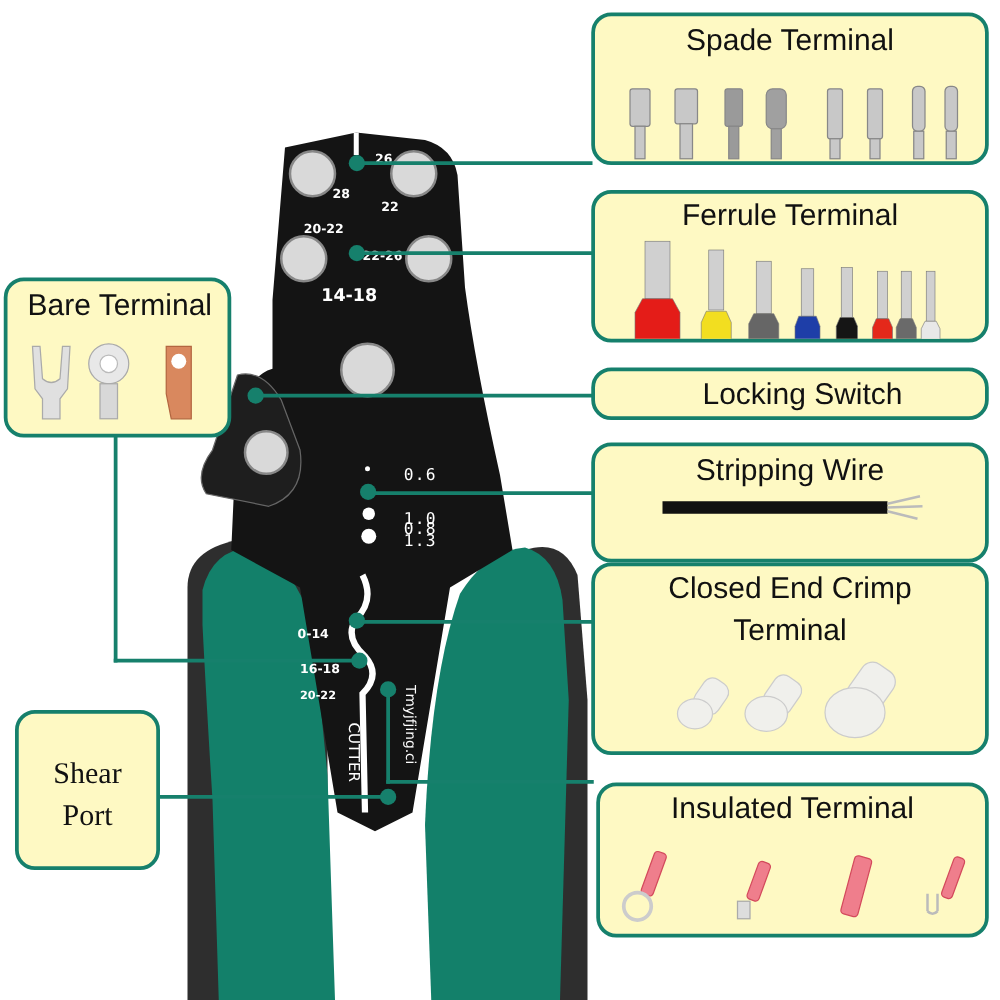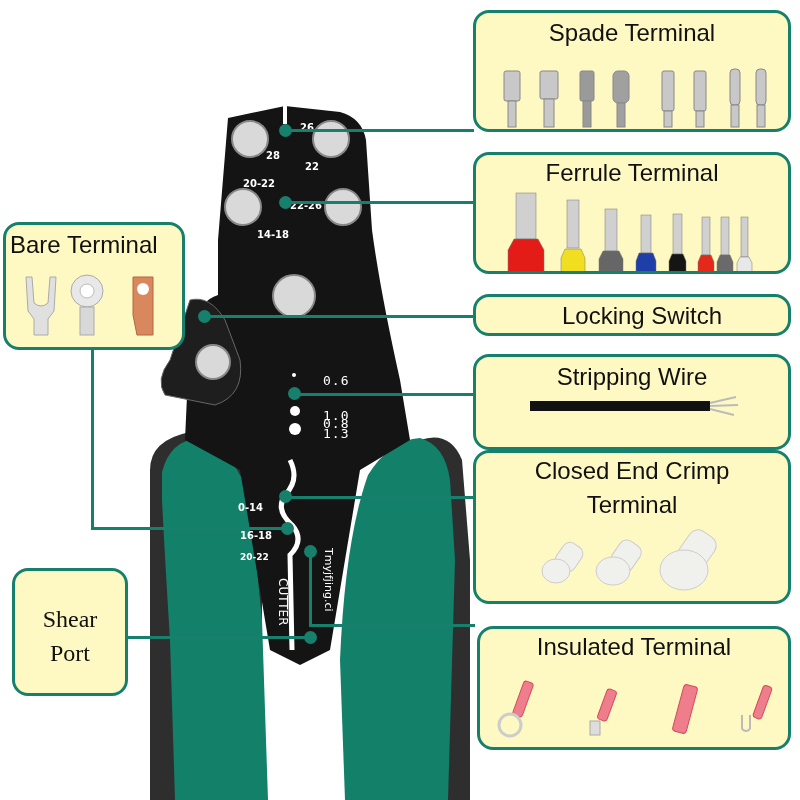--- a/index.html
+++ b/index.html
@@ -44,21 +44,21 @@
   <circle cx="295" cy="392" r="4" fill="#fff"></circle>
   <circle cx="295" cy="411" r="5" fill="#fff"></circle>
   <circle cx="295" cy="429" r="6" fill="#fff"></circle>
 </svg>
 
 <div class="plier-text" style="left:300px;top:122px;font-size:10px;">26</div>
 <div class="plier-text" style="left:266px;top:150px;font-size:10px;">28</div>
 <div class="plier-text" style="left:305px;top:161px;font-size:10px;">22</div>
 <div class="plier-text" style="left:243px;top:178px;font-size:10px;">20-22</div>
 <div class="plier-text" style="left:290px;top:200px;font-size:10px;">22-26</div>
-<div class="plier-text" style="left:257px;top:229px;font-size:10px;">14-18</div>
+<div class="plier-text" style="left:257px;top:229px;font-size:14px;">14-18</div>
 
 <div class="scale-text" style="left:323px;top:373px;">0.6</div>
 <div class="scale-text" style="left:323px;top:390px;margin-top:26px;">0.8</div>
 <div class="scale-text" style="left:323px;top:408px;">1.0</div>
 <div class="scale-text" style="left:323px;top:426px;">1.3</div>
 
 <div class="plier-text" style="left:238px;top:502px;font-size:10px;">0-14</div>
 <div class="plier-text" style="left:240px;top:530px;font-size:10px;">16-18</div>
 <div class="plier-text" style="left:240px;top:552px;font-size:9px;">20-22</div>
 
@@ -133,21 +133,21 @@
         <path d="M222 107 L225 100 L235 100 L238 107 L238 118 L222 118 Z" fill="#e4281a"></path>
       <rect x="245" y="62" width="8" height="38" fill="#d0d0d0"></rect>
         <path d="M241 107 L244 100 L254 100 L257 107 L257 118 L241 118 Z" fill="#6a6a6a"></path>
       <rect x="265" y="62" width="7" height="40" fill="#d0d0d0"></rect>
         <path d="M261 108 L264 102 L273 102 L276 108 L276 118 L261 118 Z" fill="#e8e8e8"></path>
     </g>
   </svg>
 </div>
 
 <div class="box" style="left:3px;top:222px;width:182px;height:128px;">
-  <div class="box-title" style="top:6px;text-align:left;padding-left:4px;">Bare Terminal</div>
+  <div class="box-title" style="top:6px;text-align:left;padding-left:16px;">Bare Terminal</div>
   <svg width="176" height="122">
     <path d="M20 52 L26 52 L28 78 Q35 84 42 78 L44 52 L50 52 L48 86 L42 94 L42 110 L28 110 L28 94 L22 86 Z" fill="#e0e0e0" stroke="#aaa"></path>
     <circle cx="81" cy="66" r="16" fill="#e8e8e8" stroke="#aaa"></circle>
       <circle cx="81" cy="66" r="7" fill="#fff" stroke="#bbb"></circle>
     <rect x="74" y="82" width="14" height="28" fill="#d8d8d8" stroke="#aaa"></rect>
     <path d="M127 52 L147 52 L147 110 L131 110 L127 90 Z" fill="#d9885e" stroke="#b36640"></path>
     <circle cx="137" cy="64" r="6" fill="#fff"></circle>
   </svg>
 </div>
 

